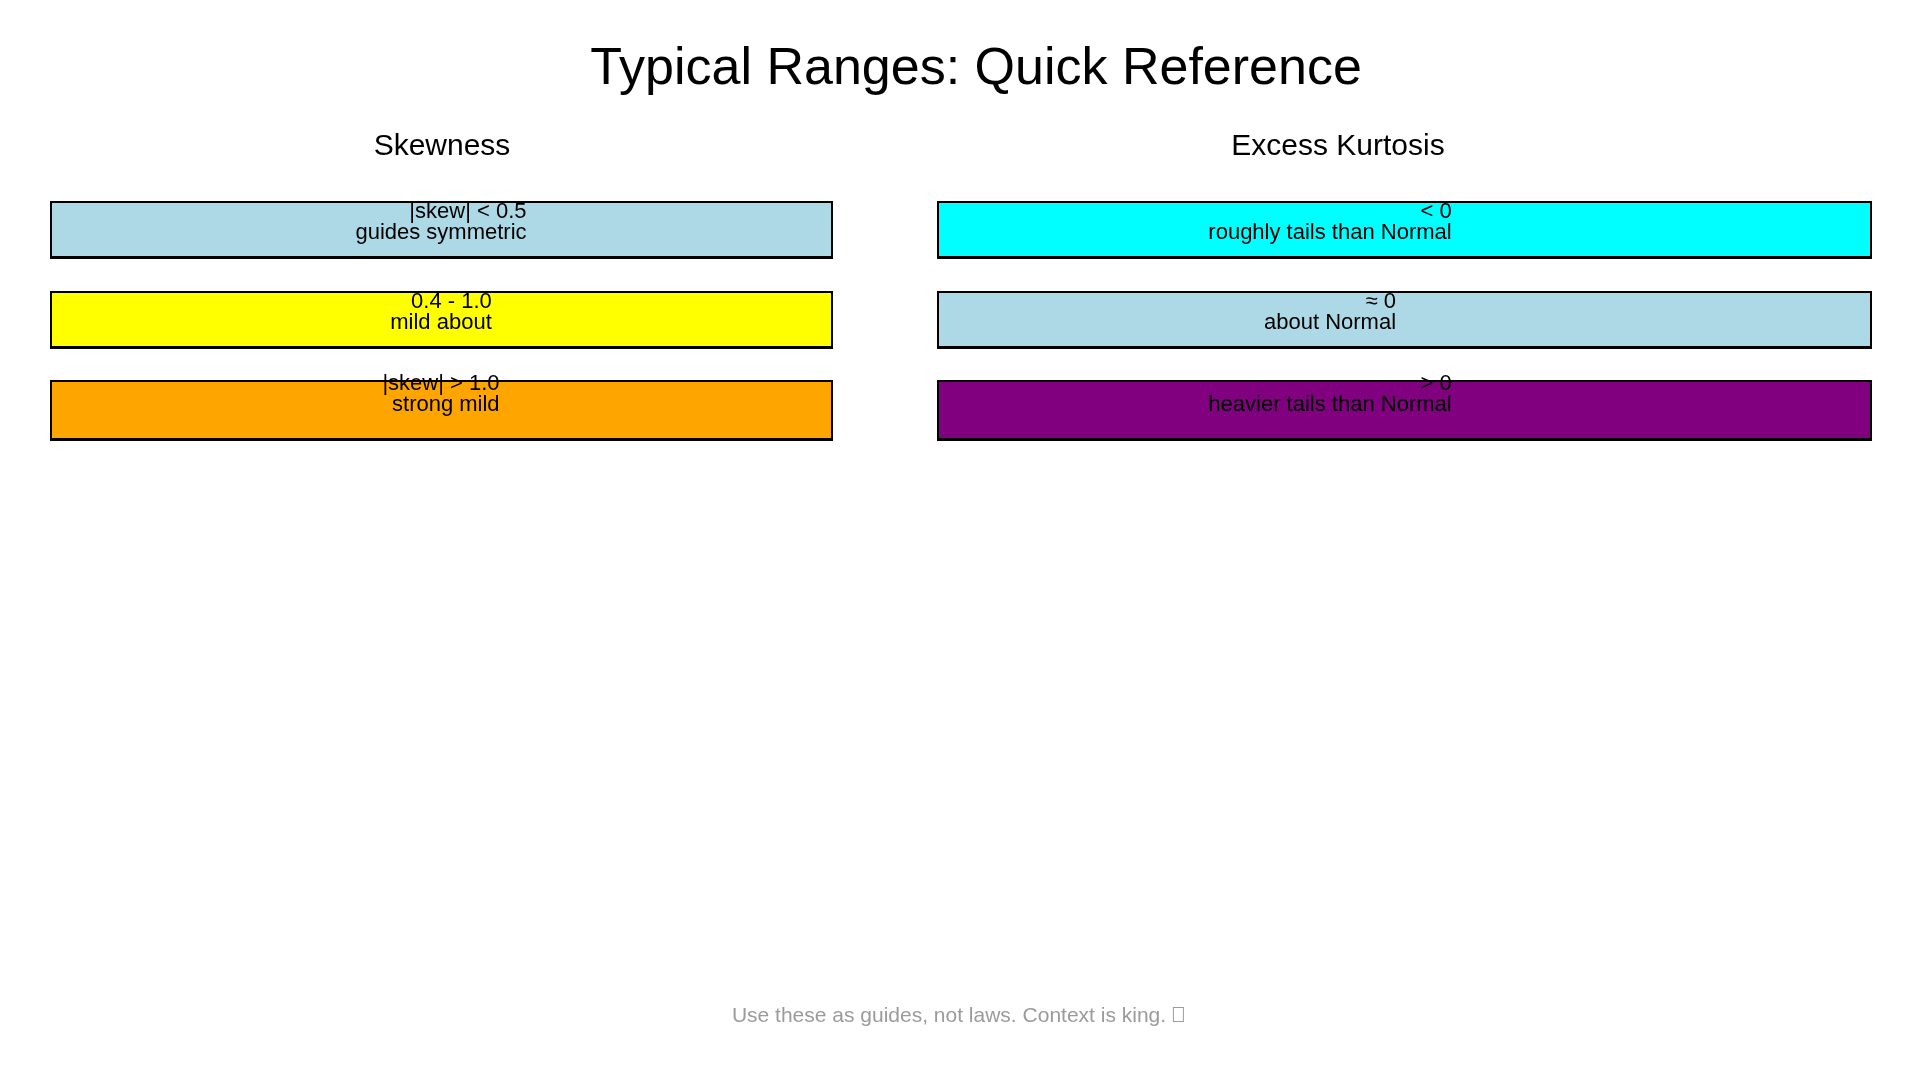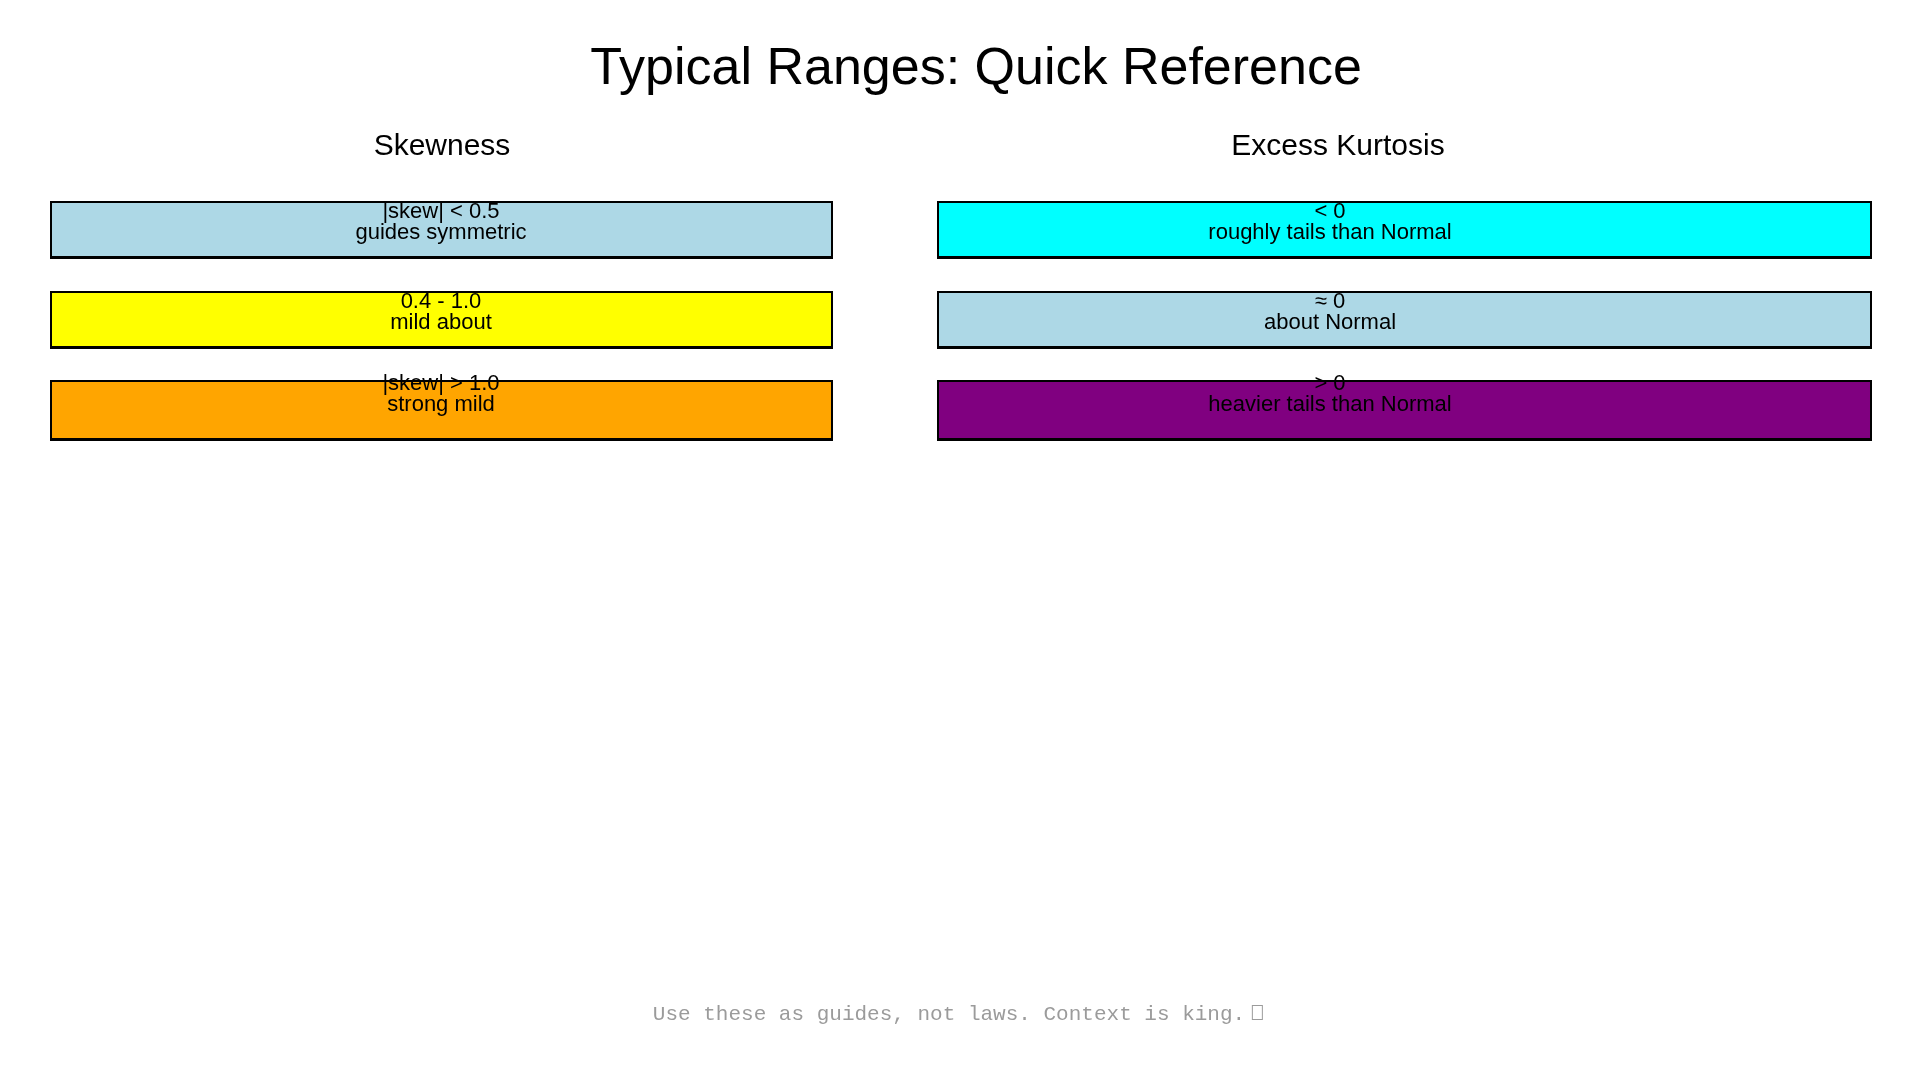--- a/index.html
+++ b/index.html
@@ -21,31 +21,31 @@
     position:absolute;box-sizing:border-box;
     border:2px solid #000;border-bottom-width:3px;
   }
   .range-box.lcol{left:50px;width:783px;}
   .range-box.rcol{left:937px;width:935px;}
   .row1{top:201px;height:58px;}
   .row2{top:291px;height:58px;}
   .row3{top:380px;height:61px;}
   .box-text{
     position:absolute;transform:translateX(-50%);
-    font-size:22px;line-height:21px;text-align:center;white-space:nowrap;
+    font-size:22px;line-height:21px;text-align:right;white-space:nowrap;
     z-index:2;
   }
   .box-text.lcol{left:441px;}
   .box-text.rcol{left:1330px;}
   .box-text.trow1{top:200px;}
   .box-text.trow2{top:290px;}
   .box-text.trow3{top:372px;}
   .footer{
     position:absolute;top:1004px;left:958px;transform:translateX(-50%);
-    font-size:21px;line-height:1;color:#9b9b9b;white-space:nowrap;font-family:Liberation Mono, monospace;
+    font-size:21px;line-height:1;color:#9b9b9b;white-space:nowrap;
   }
   .tofu{
     display:inline-block;width:11px;height:15px;box-sizing:border-box;
     border:1.5px solid #9b9b9b;margin-left:7px;vertical-align:baseline;
   }
 </style>
 </head>
 <body>
 
 <div class="title">Typical Ranges: Quick Reference</div>

